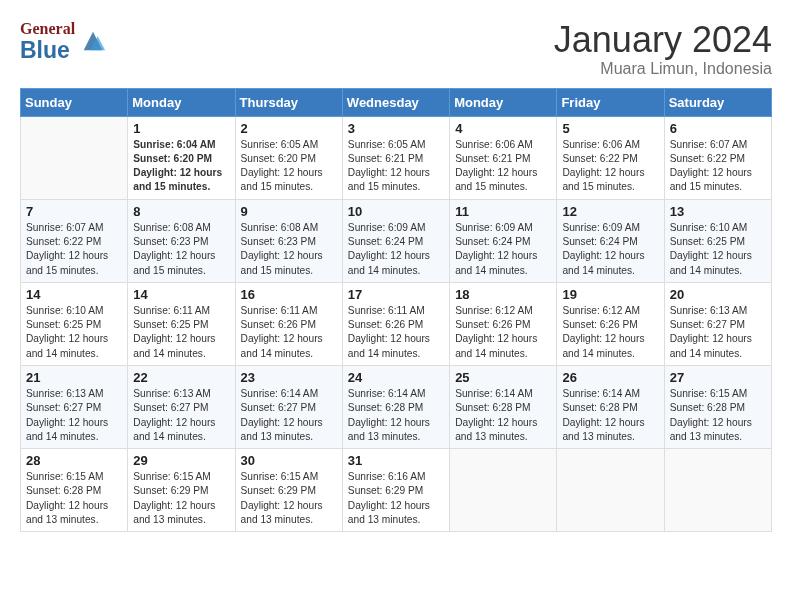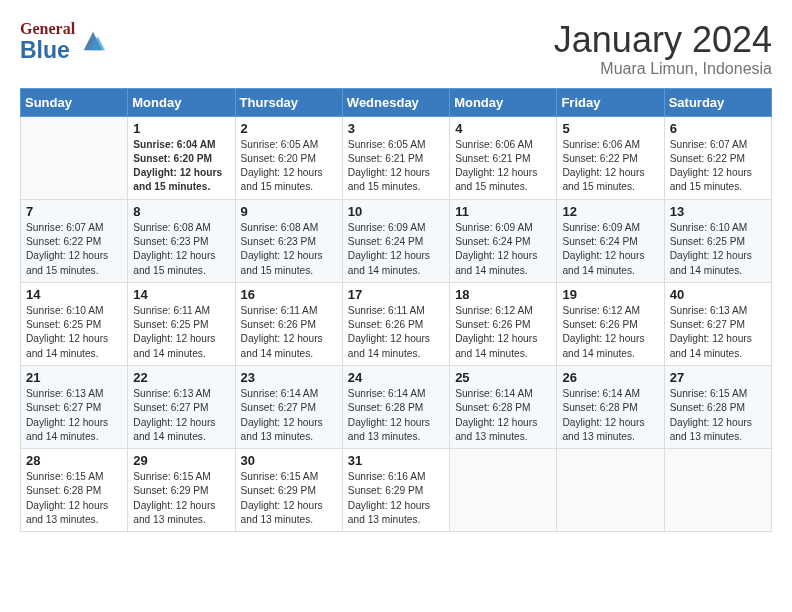--- a/index.html
+++ b/index.html
@@ -264,21 +264,21 @@
 and 14 minutes.</div>
         </td>
         <td>
           <span class="day-number">19</span>
           <div class="day-info" style="white-space: pre-line;">Sunrise: 6:12 AM
 Sunset: 6:26 PM
 Daylight: 12 hours
 and 14 minutes.</div>
         </td>
         <td>
-          <span class="day-number">40</span>
+          <span class="day-number">20</span>
           <div class="day-info" style="white-space: pre-line;">Sunrise: 6:13 AM
 Sunset: 6:27 PM
 Daylight: 12 hours
 and 14 minutes.</div>
         </td>
       </tr>
       <tr>
         <td>
           <span class="day-number">21</span>
           <div class="day-info" style="white-space: pre-line;">Sunrise: 6:13 AM

